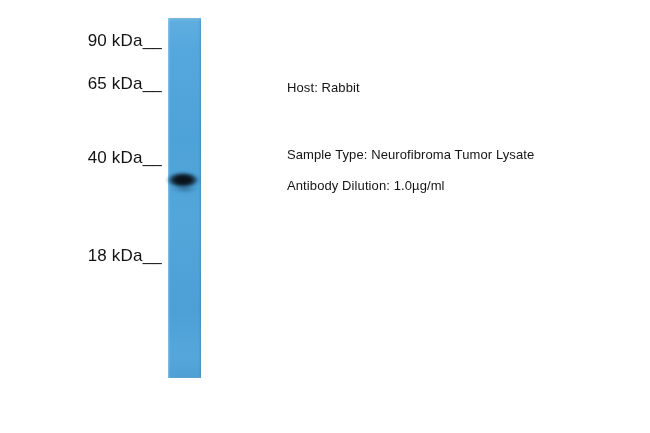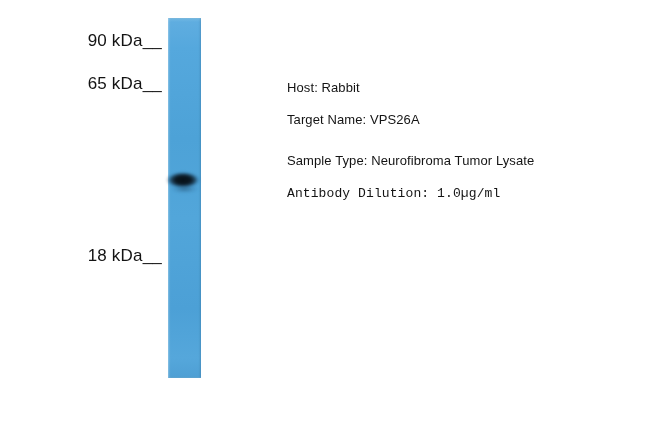--- a/index.html
+++ b/index.html
@@ -84,35 +84,35 @@
     position: absolute;
     left: 287px;
     font-size: 13px;
     line-height: 20px;
     letter-spacing: 0.1px;
     color: #141414;
     white-space: nowrap;
   }
   .a-host     { top: 78px; }
   .a-target   { top: 110px; }
-  .a-sample   { top: 151px; }
-  .a-dilution { top: 184px; font-family: Liberation Mono, monospace; }
+  .a-sample   { top: 145px; }
+  .a-dilution { top: 176px; }
 </style>
 </head>
 <body>
 
 <div id="figure">
 
   <div class="marker m-90">90 kDa__</div>
   <div class="marker m-65">65 kDa__</div>
+  <div class="marker m-40">40 kDa__</div>
   <div class="marker m-29">18 kDa__</div>
 
   <div class="lane">
     <div class="band"></div>
     <div class="band-smear"></div>
   </div>
 
   <div class="annotation a-host">Host: Rabbit</div>
-  <div class="annotation a-target">Target Name: VPS26A</div>
   <div class="annotation a-sample">Sample Type: Neurofibroma Tumor Lysate</div>
   <div class="annotation a-dilution">Antibody Dilution: 1.0µg/ml</div>
 
 </div>
 
 </body></html>

